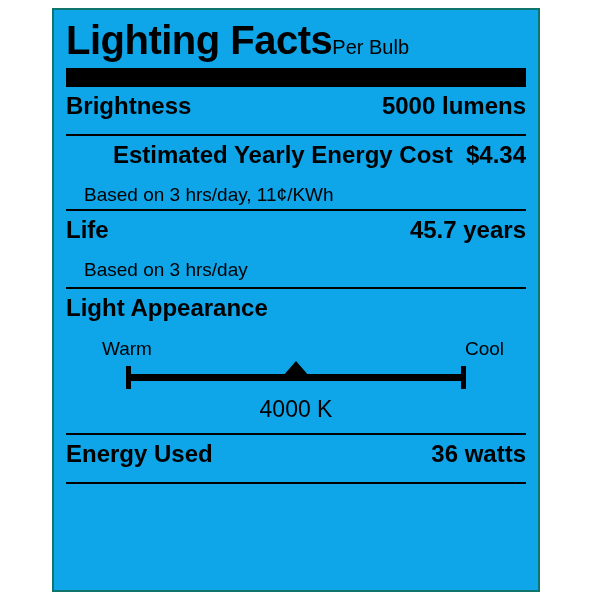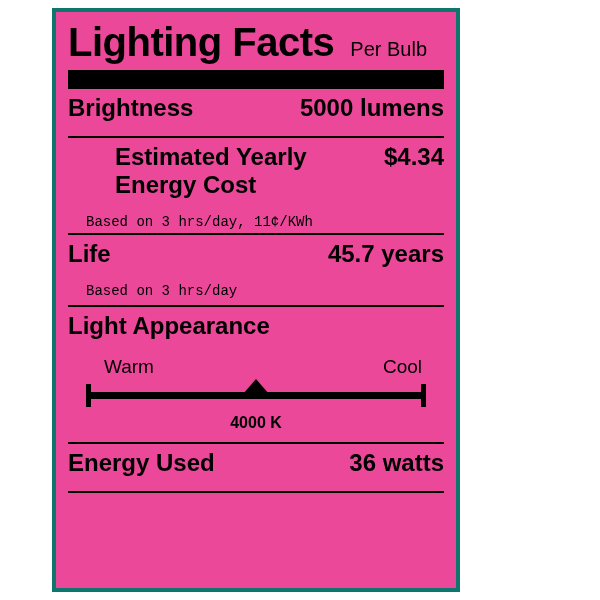--- a/index.html
+++ b/index.html
@@ -12,42 +12,42 @@
     height: 600px;
     font-family: "Liberation Sans", sans-serif;
     color: #000000;
     overflow: hidden;
   }
 
   .label-card {
     position: absolute;
     left: 52px;
     top: 8px;
-    width: 408px;
+    width: 488px;
     height: 584px;
-    border: 4px solid #0f766e;
+    border: 2px solid #0f766e;
     box-sizing: border-box;
-    background: #ec4899;
+    background: #0ea5e9;
     padding: 0 12px;
   }
 
   .title-row {
     display: flex;
     align-items: baseline;
     padding: 10px 0 4px 0;
   }
   .title-main {
     font-size: 40px;
     font-weight: bold;
     letter-spacing: -0.5px;
     line-height: 1;
   }
   .title-sub {
     font-size: 20px;
-    margin-left: 16px;
+    margin-left: 0;
     line-height: 1;
   }
 
   .black-bar {
     height: 17px;
     background: #000000;
     margin: 4px 0 0 0;
   }
 
   .rule {
@@ -69,23 +69,22 @@
     font-size: 24px;
     font-weight: bold;
     white-space: nowrap;
   }
   .row-label.small-gap {
     padding-right: 6px;
     margin-left: 47px;
   }
 
   .subline {
-    font-size: 14px;
+    font-size: 19px;
     padding: 1px 0 3px 18px;
-    font-family: Liberation Mono, monospace;
   }
 
   .section-pad-bottom {
     padding-bottom: 6px;
   }
 
   
   .scale-block {
     padding: 2px 0 4px 0;
   }
@@ -124,22 +123,22 @@
     top: -1px;
     transform: translateX(-50%);
     width: 0;
     height: 0;
     border-left: 13px solid transparent;
     border-right: 13px solid transparent;
     border-bottom: 15px solid #000000;
   }
   .scale-value {
     text-align: center;
-    font-size: 16px;
-    font-weight: bold;
+    font-size: 23px;
+    font-weight: normal;
     padding: 4px 0 6px 0;
   }
 
   .filler {
     height: 60px;
   }
 </style>
 </head>
 <body>
 

